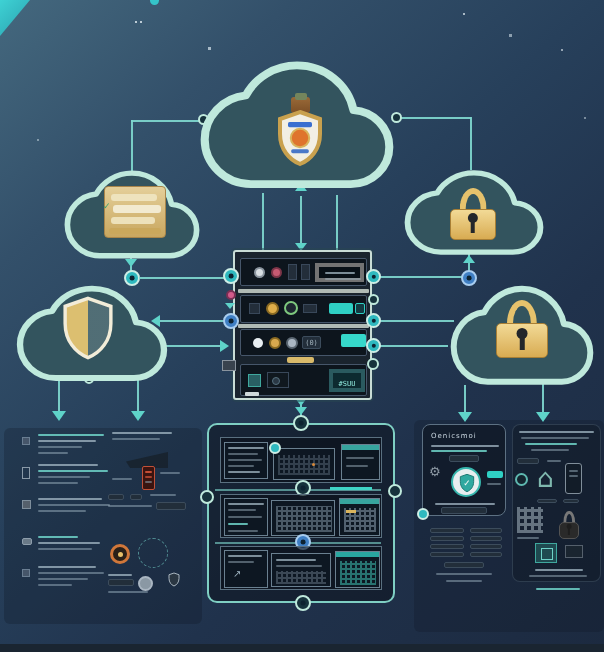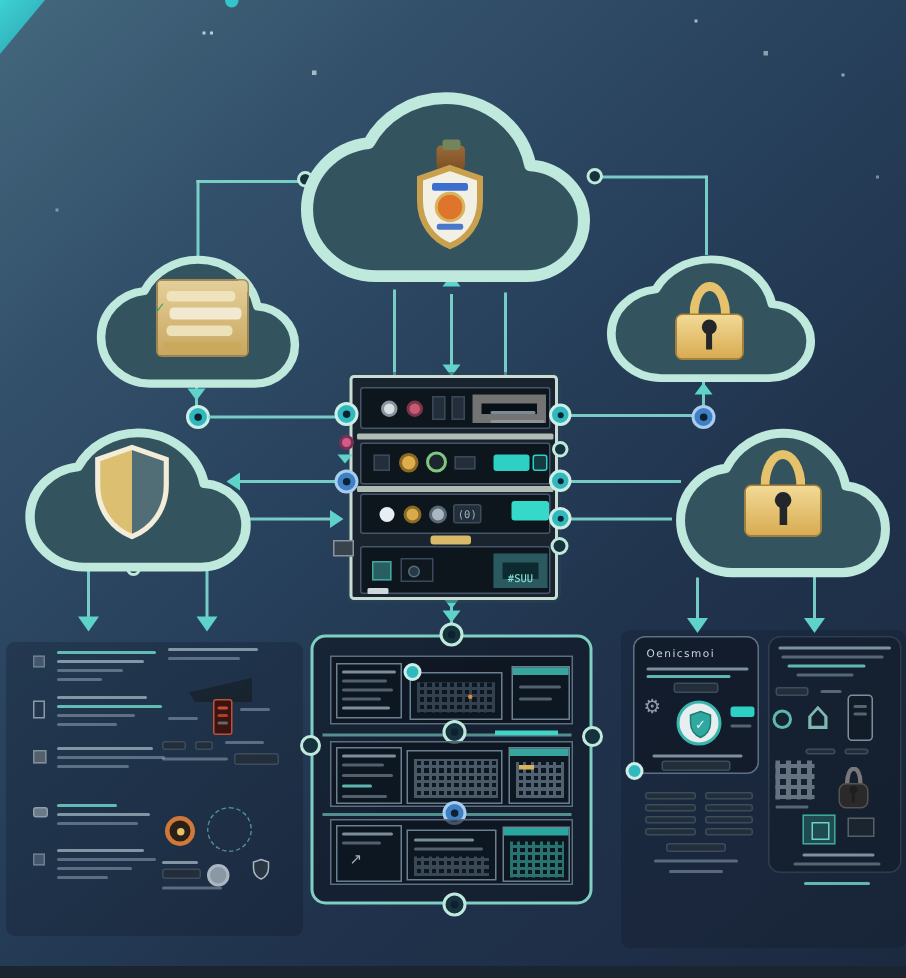--- a/index.html
+++ b/index.html
@@ -38,21 +38,21 @@
   .tl.teal{background:#6fd2c8;opacity:.85;}
   .tl.dim{opacity:.45;}
   .pill{position:absolute;background:#222e3a;border:1px solid #3c4c5c;border-radius:2px;box-sizing:border-box;}
   
   .rack{position:absolute;left:233px;top:250px;width:139px;height:150px;background:#1a242e;
     border:2px solid #c9ddd6;border-radius:3px;box-sizing:border-box;box-shadow:0 0 0 2px rgba(40,70,80,.5);}
   .rrow{position:absolute;left:5px;width:127px;background:#0d151d;border:1px solid #46566a;border-radius:2px;box-sizing:border-box;}
   .rsep{position:absolute;left:3px;width:131px;height:4px;background:#cdd6cd;opacity:.85;border-radius:1px;}
   .knob{position:absolute;border-radius:50%;box-sizing:border-box;}
   .sq{position:absolute;background:#232e3a;border:1px solid #39485a;box-sizing:border-box;}
-  .disp{position:absolute;background:#081017;border:6px solid #737373;box-sizing:border-box;}
+  .disp{position:absolute;background:#081017;border:4px solid #737373;box-sizing:border-box;}
   
   .bpanel{position:absolute;left:207px;top:423px;width:188px;height:180px;border:2px solid #7fcfc3;
     border-radius:10px;background:rgba(13,21,31,.58);box-sizing:border-box;}
   .scrbox{position:absolute;border:1px solid #5a7080;background:rgba(10,17,26,.65);box-sizing:border-box;}
   .scr{position:absolute;border:1px solid #6a8090;background:#0d1722;box-sizing:border-box;}
   .scr .hd{position:absolute;left:0;top:0;width:100%;height:5px;background:#3fbdb4;opacity:.85;}
   .gridpx{position:absolute;background:
     repeating-linear-gradient(0deg,#5a6a78 0 2px,transparent 2px 5px),
     repeating-linear-gradient(90deg,#5a6a78 0 2px,transparent 2px 5px);opacity:.8;}
   

